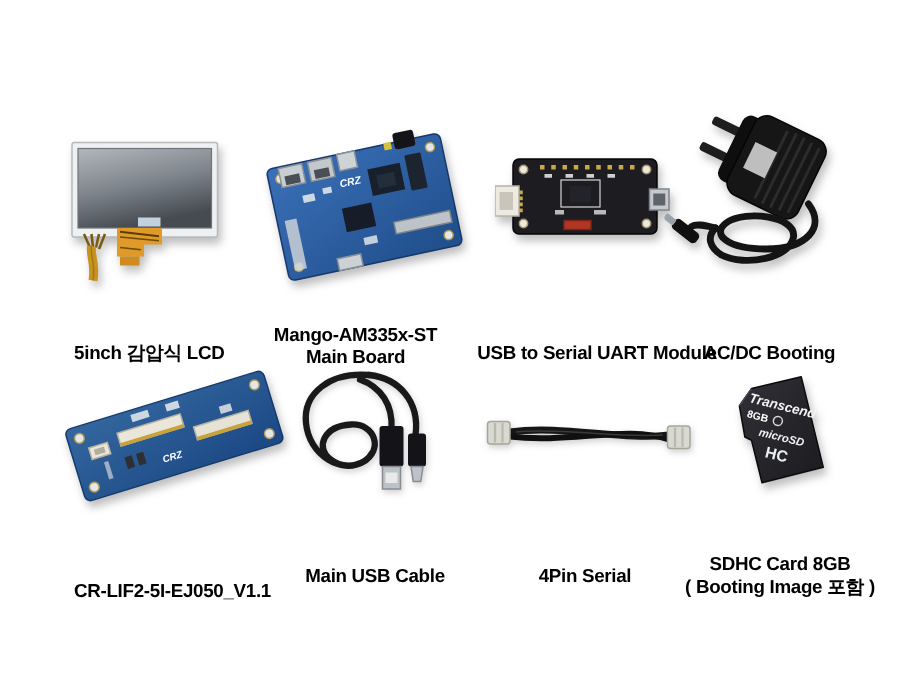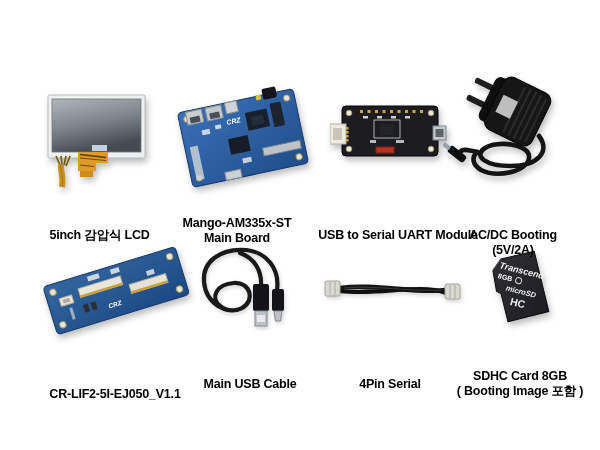--- a/index.html
+++ b/index.html
@@ -239,21 +239,20 @@
   </div>
   <div class="cap" style="left:166px;top:184px;width:142px">
     <div>Mango-AM335x-ST</div>
     <div>Main Board</div>
   </div>
   <div class="cap" style="left:306px;top:196px;width:184px">
     <div>USB to Serial UART Module</div>
   </div>
   <div class="cap" style="left:450px;top:196px;width:126px">
     <div>AC/DC Booting</div>
-    <div>(5V/2A)</div>
   </div>
   <div class="cap" style="left:25px;top:355px;width:180px">
     <div>CR-LIF2-5I-EJ050_V1.1</div>
   </div>
   <div class="cap" style="left:192px;top:345px;width:116px">
     <div>Main USB Cable</div>
   </div>
   <div class="cap" style="left:327px;top:345px;width:126px">
     <div>4Pin Serial</div>
   </div>

